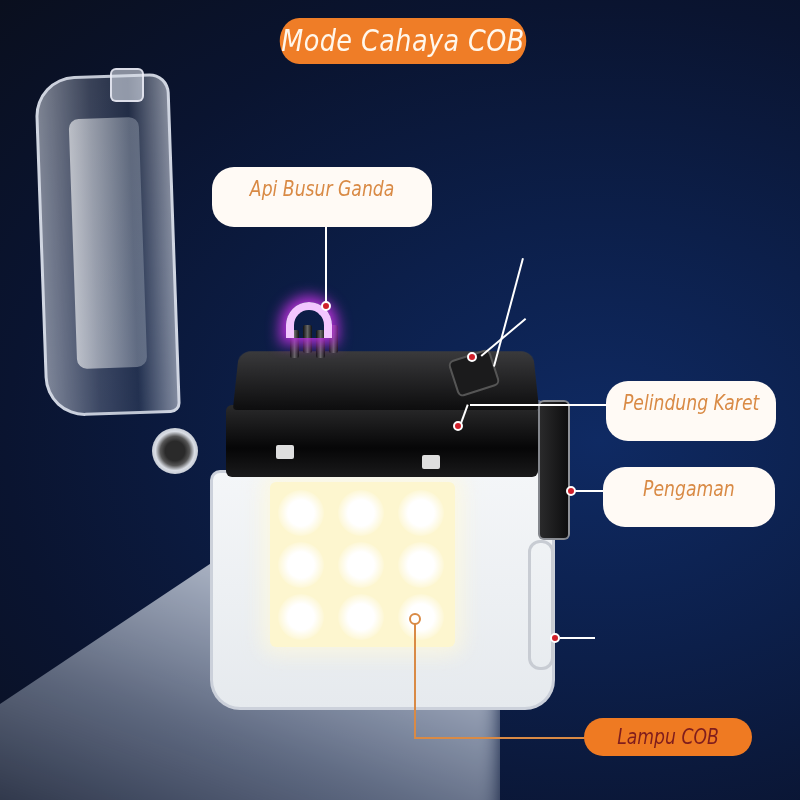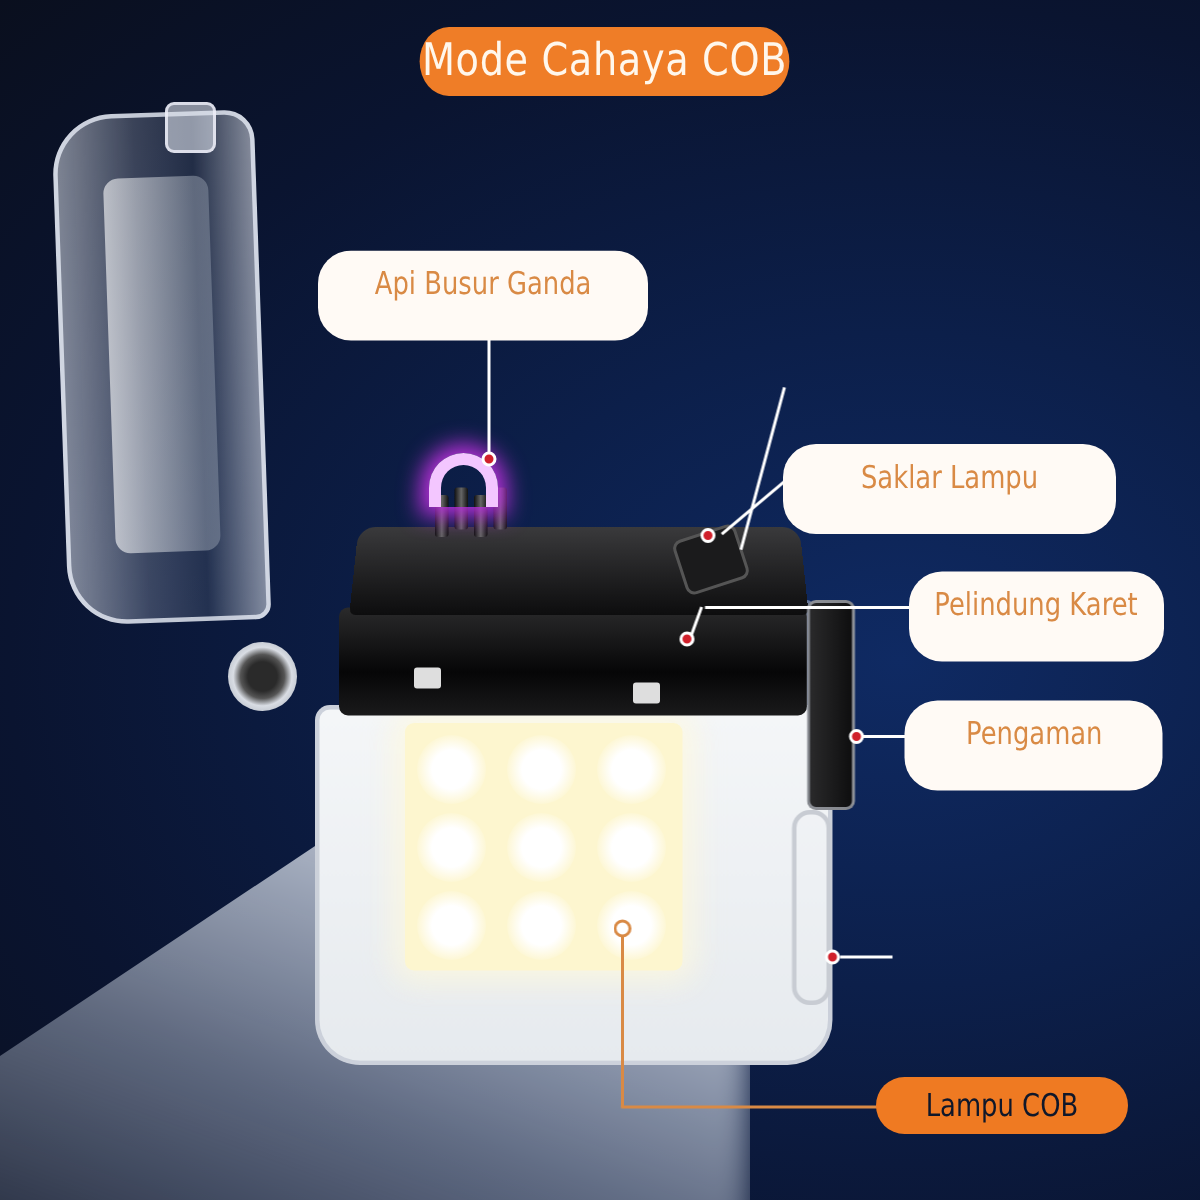--- a/index.html
+++ b/index.html
@@ -1,30 +1,30 @@
 <!DOCTYPE html>
 <html><head>
 <meta charset="utf-8">
 <style>
   html,body{margin:0;padding:0;}
   body{width:800px;height:800px;overflow:hidden;font-family:"Liberation Sans",sans-serif;}
   .canvas{position:relative;width:800px;height:800px;
     background:radial-gradient(ellipse at 75% 55%, #0f2a63 0%, #0c1f4a 35%, #0a1430 70%, #0a0f1e 100%);
-    overflow:hidden;}
+    overflow:hidden;font-style:italic;}
   .beam{position:absolute;left:-60px;top:520px;width:560px;height:320px;
     background:linear-gradient(200deg, rgba(255,255,255,0.95) 0%, rgba(230,236,245,0.7) 30%, rgba(200,210,225,0.45) 60%, rgba(150,165,190,0.15) 100%);
     clip-path:polygon(60% 0%, 100% 20%, 100% 100%, 0% 100%, 0% 70%);
     filter:blur(10px);}
   .title-pill{position:absolute;left:258px;top:18px;width:290px;height:46px;border-radius:23px;
     background:#ef7d27;color:#fff7ec;font-size:30px;line-height:46px;text-align:center;letter-spacing:0.5px;
     font-family:"DejaVu Sans",sans-serif;font-weight:normal;transform:scaleX(0.85);transform-origin:center;}
   .pill{position:absolute;height:60px;border-radius:22px;background:#fffaf5;color:#d98a45;
     font-size:21px;line-height:44px;text-align:center;font-family:"DejaVu Sans",sans-serif;}
   .pill span{display:inline-block;transform:scaleX(0.82);}
-  .pill.orange{background:#ef7a22;color:#0f172a;}
+  .pill.orange{background:#ef7a22;color:#7f1d1d;}
   .line{position:absolute;background:#ffffff;}
   .dot{position:absolute;width:10px;height:10px;border-radius:50%;background:#d0202b;border:2px solid #fff;box-sizing:border-box;}
   .ring{position:absolute;width:12px;height:12px;border-radius:50%;border:2px solid #d98a45;background:#fff;box-sizing:border-box;}
   
   .lid{position:absolute;left:40px;top:75px;width:135px;height:340px;border-radius:40px 20px 10px 40px;
     background:linear-gradient(90deg, rgba(220,225,235,0.55), rgba(150,160,180,0.35) 40%, rgba(80,95,120,0.35) 70%, rgba(210,215,225,0.6));
     border:3px solid rgba(230,235,245,0.8);box-sizing:border-box;transform:rotate(-2deg);}
   .lid-inner{position:absolute;left:30px;top:40px;width:70px;height:250px;border-radius:10px;
     background:linear-gradient(90deg, rgba(255,255,255,0.6), rgba(160,170,185,0.4));}
   .lid-nub{position:absolute;left:115px;top:45px;width:30px;height:30px;border-radius:6px;background:rgba(220,225,235,0.6);border:2px solid rgba(240,240,250,0.8);}
@@ -104,17 +104,16 @@
   <div class="line" style="left:560px;top:637px;width:35px;height:2px"></div>
   <div class="dot" style="left:550px;top:633px"></div>
 
   <div class="line" style="left:414px;top:624px;width:2px;height:114px;background:#d98a45"></div>
   <div class="line" style="left:414px;top:737px;width:176px;height:2px;background:#d98a45"></div>
   <div class="ring" style="left:409px;top:613px"></div>
 
   <div class="title-pill">Mode Cahaya COB</div>
 
   <div class="pill" style="left:212px;top:167px;width:220px"><span>Api Busur Ganda</span></div>
-  <div class="pill" style="left:522px;top:296px;width:222px"><span>Saklar Lampu</span></div>
   <div class="pill" style="left:606px;top:381px;width:170px"><span>Pelindung Karet</span></div>
   <div class="pill" style="left:603px;top:467px;width:172px"><span>Pengaman</span></div>
   <div class="pill orange" style="left:584px;top:718px;width:168px;height:38px;line-height:38px"><span>Lampu COB</span></div>
 </div>
 
 </body></html>

